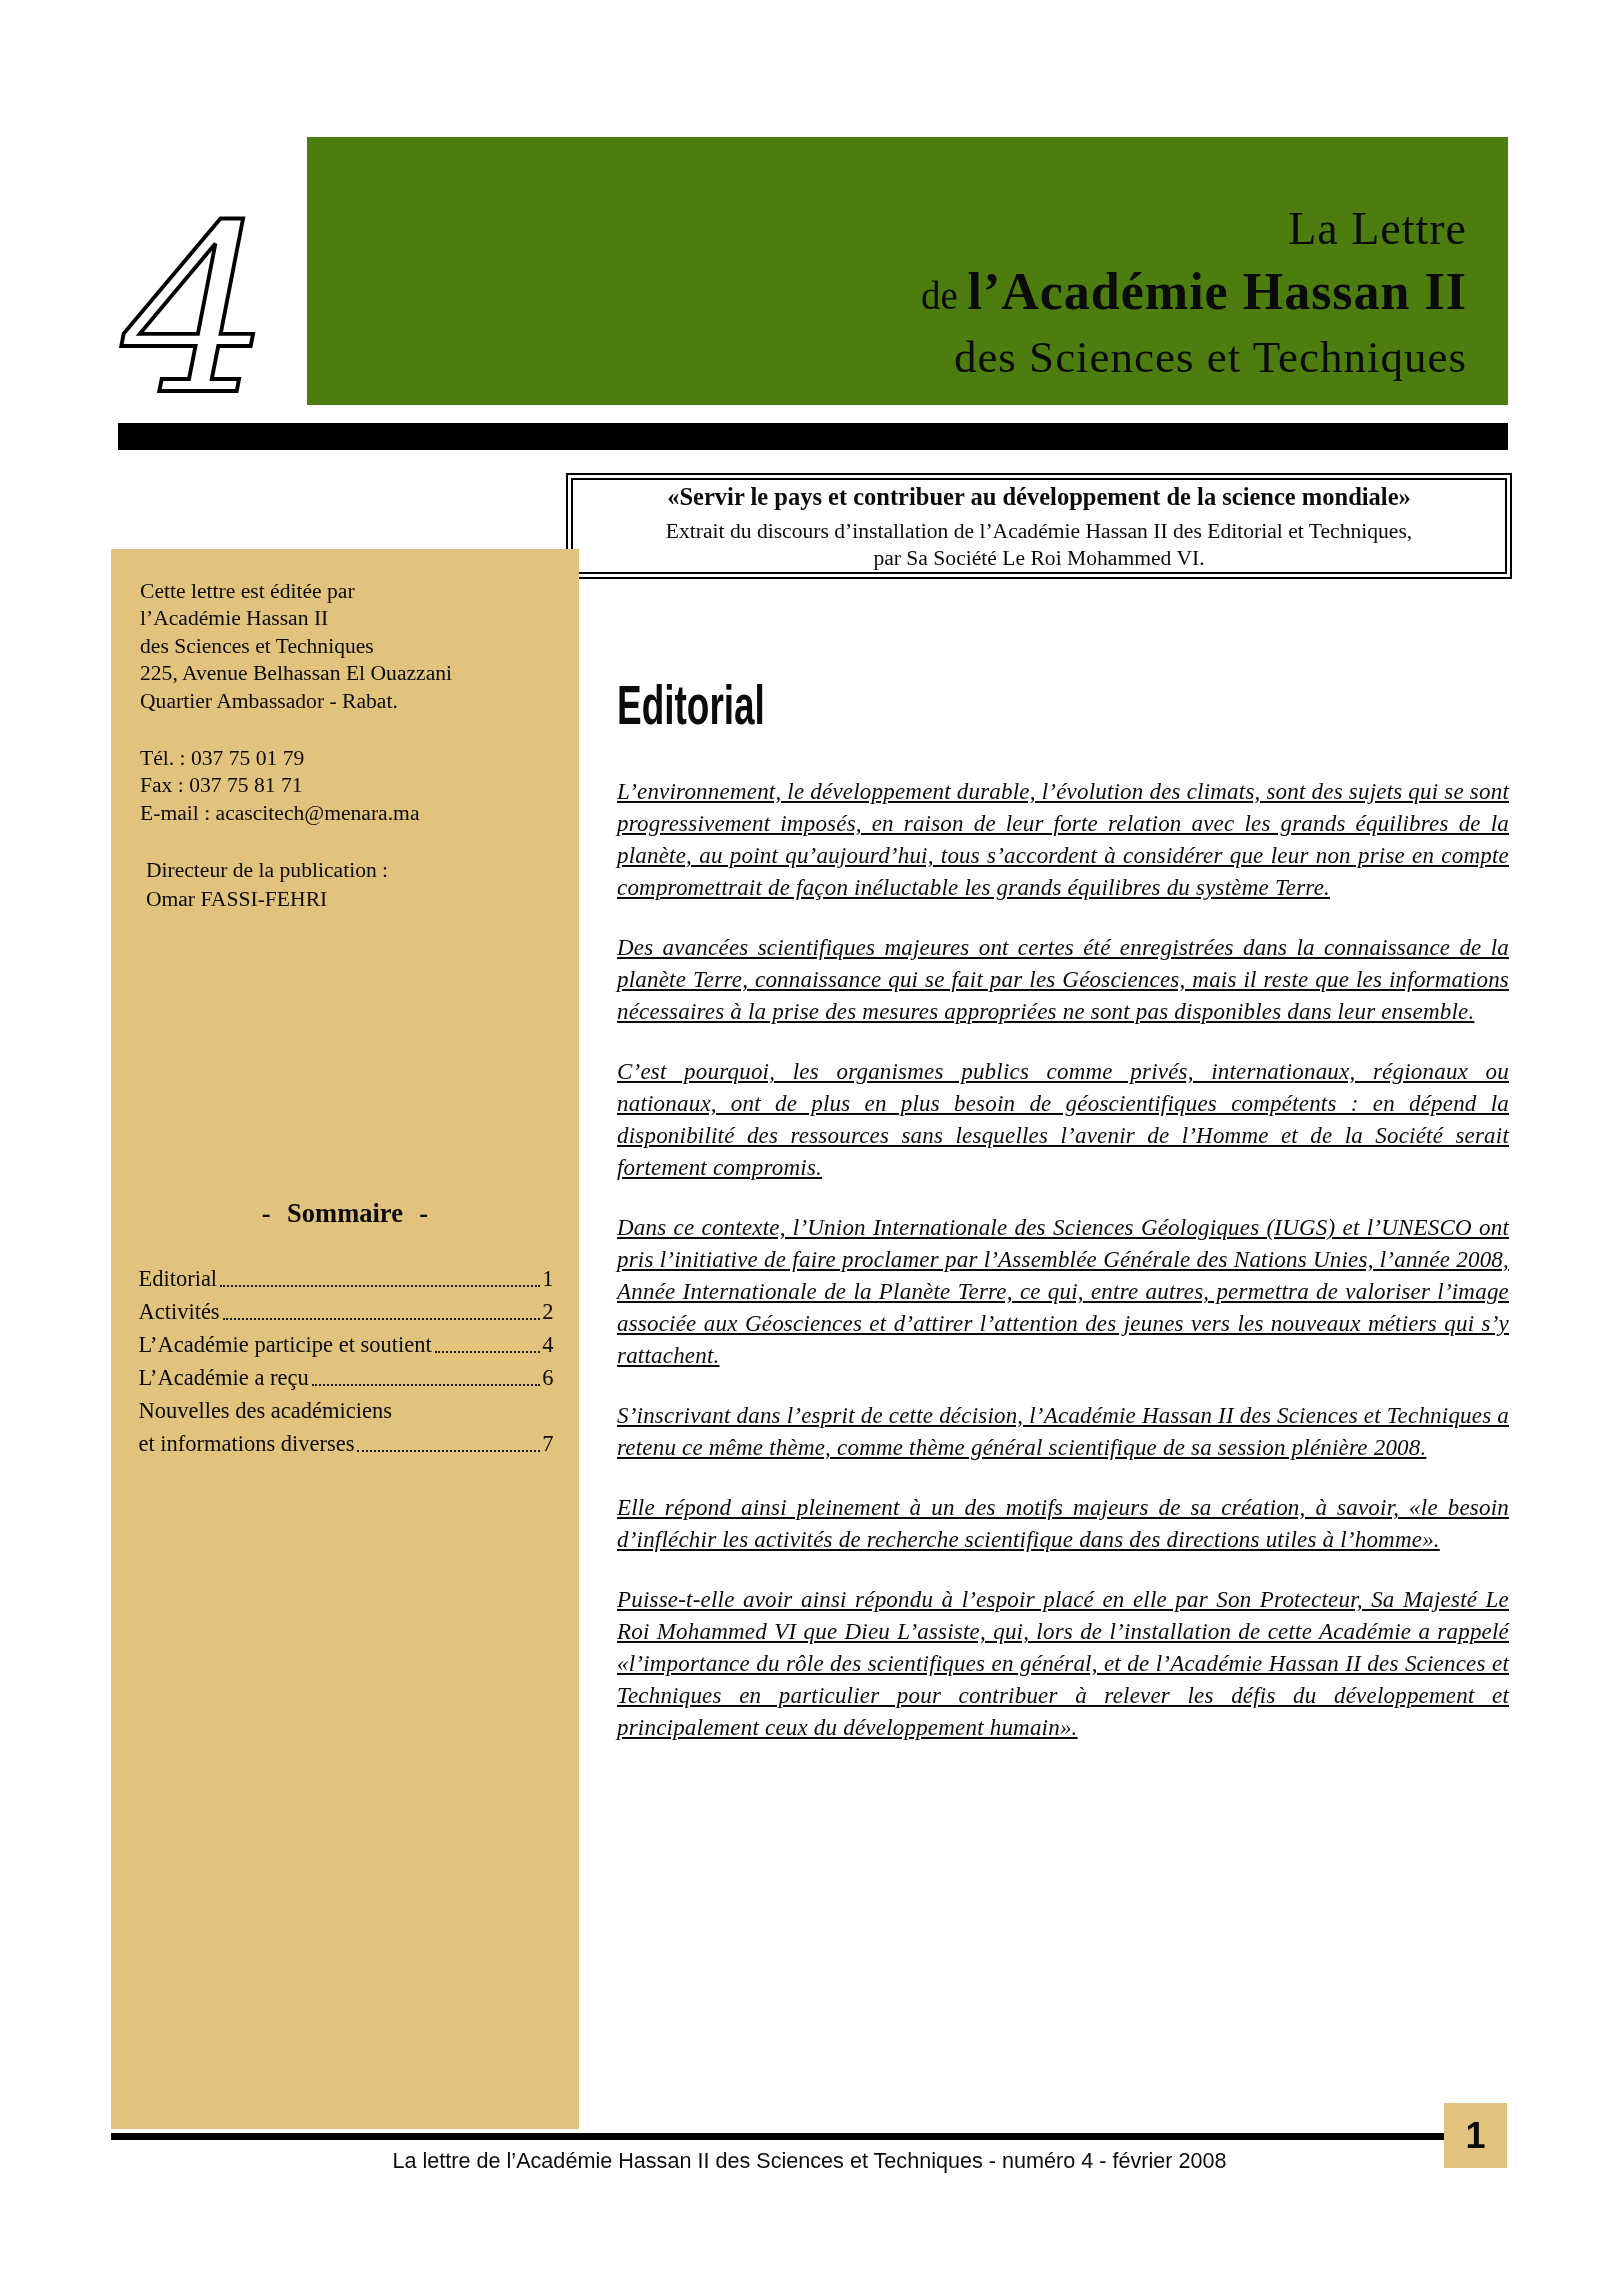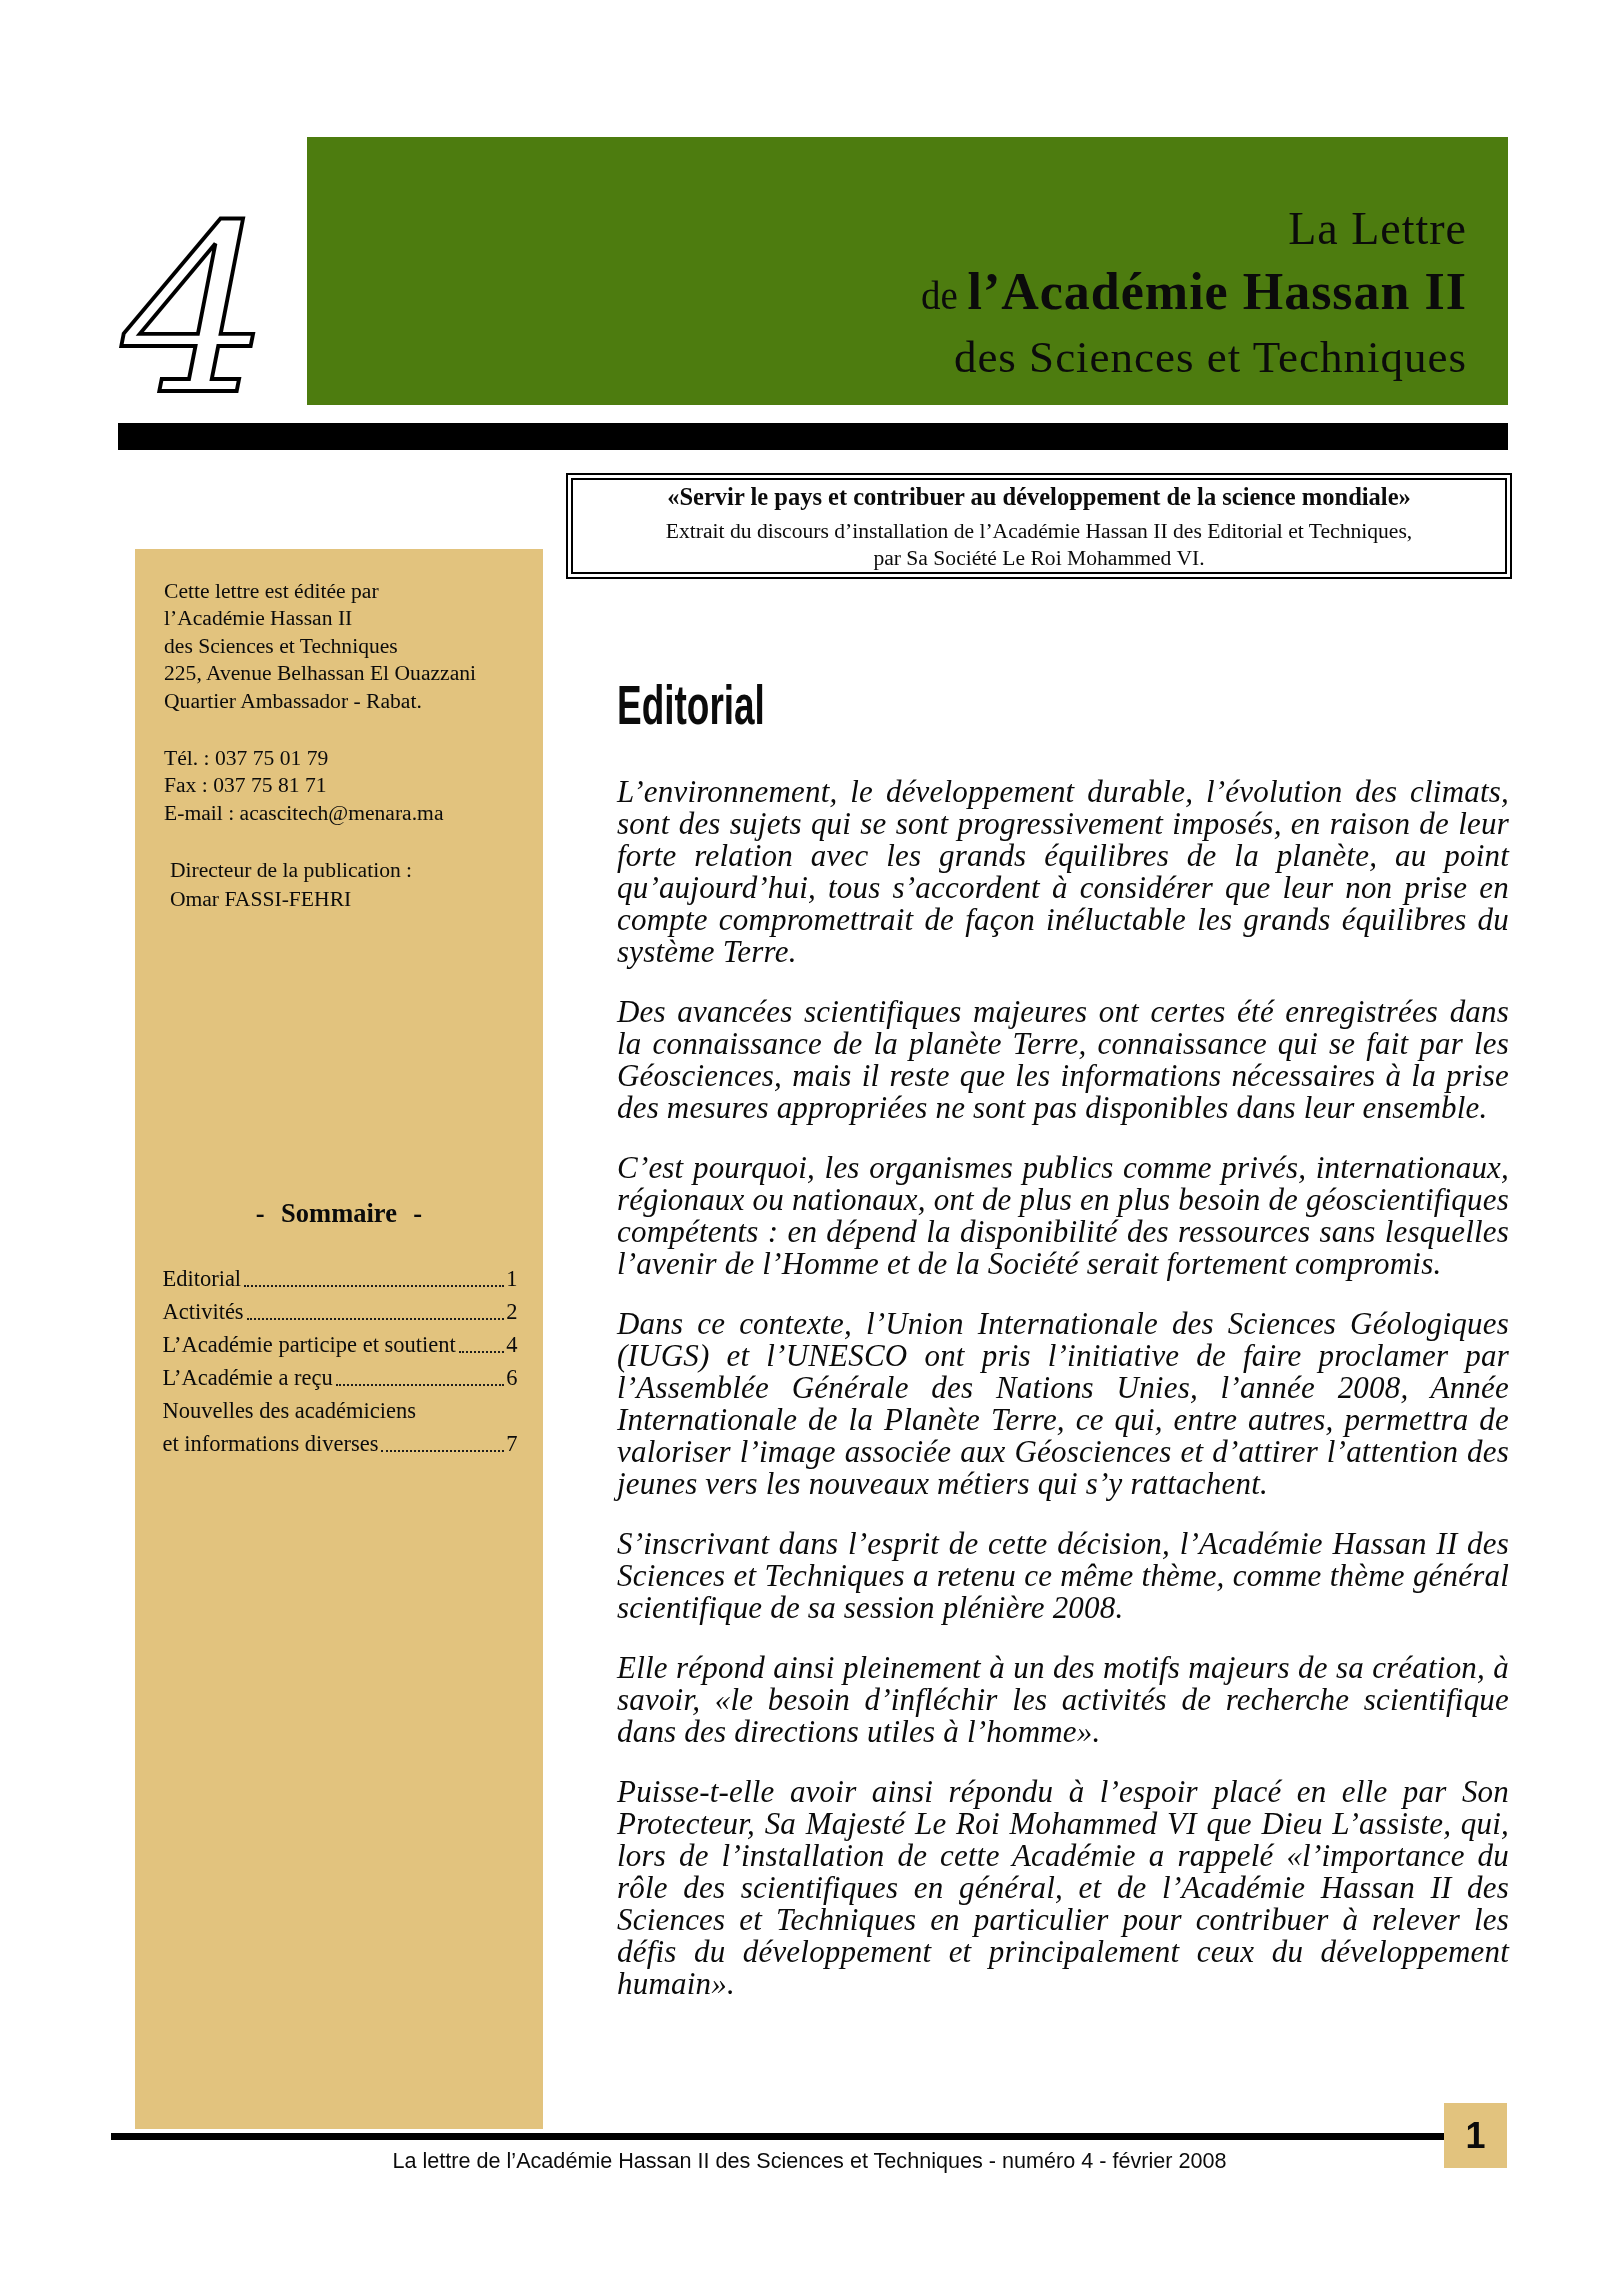--- a/index.html
+++ b/index.html
@@ -31,22 +31,22 @@
   }
   .motto-inner{
     border:2.9px solid #000;height:100%;box-sizing:border-box;
     display:flex;flex-direction:column;justify-content:center;align-items:center;
     text-align:left;padding:2px 13.7px;
   }
   .motto-quote{font-size:24.5px;font-weight:700;line-height:31px;margin-bottom:6.9px;}
   .motto-src{font-size:21.6px;line-height:26.5px;}
   
   .sidebar{
-    position:absolute;left:111px;top:549px;width:408px;height:1580px;
-    background:#e2c37e;box-sizing:border-box;margin-left:24px;
+    position:absolute;left:111px;top:549px;width:468px;height:1580px;
+    background:#e2c37e;box-sizing:border-box;
   }
   .sb-block{position:absolute;left:29px;right:23.5px;font-size:21.6px;line-height:27.4px;}
   .sb-publisher{top:29px;}
   .sb-contact{top:196px;}
   .sb-director{top:307px;line-height:29px;padding-left:5.9px;}
   .sb-sommaire-title{
     position:absolute;left:0;right:0;top:649px;text-align:center;
     font-size:26.5px;font-weight:700;word-spacing:9.8px;
   }
   .sb-toc{position:absolute;left:27.4px;right:25.5px;top:710px;font-size:22.5px;}
@@ -55,22 +55,22 @@
   .toc-leader{flex:1 1 auto;border-bottom:2px dotted #1c1c1c;margin:0 2px 4.9px 2.9px;min-width:7.8px;}
   .toc-page{white-space:nowrap;}
   
   .main{position:absolute;left:617px;top:676px;width:892px;}
   .ed-title{
     margin:0 0 43px 0;font-family:"Liberation Sans", sans-serif;font-weight:700;
     font-size:56px;line-height:57px;transform:scaleX(0.66);transform-origin:0 100%;
     white-space:nowrap;
   }
   .ed-par{
-    margin:0 0 28px 0;font-style:italic;font-size:31px;line-height:32px;
-    text-align:justify;letter-spacing:0.2px;
+    margin:0 0 28px 0;font-style:italic;font-size:23px;line-height:32px;
+    text-align:justify;letter-spacing:0.2px;text-decoration:underline;
   }
   
   .footer-rule{position:absolute;left:111px;top:2133px;width:1333px;height:6.9px;background:#000;}
   .page-badge{
     position:absolute;left:1444px;top:2103px;width:63px;height:65px;background:#e2c37e;
     display:flex;align-items:center;justify-content:center;
     font-family:"Liberation Sans", sans-serif;font-weight:700;font-size:36px;
   }
   .footer-text{
     position:absolute;left:111px;top:2148px;width:1397px;text-align:center;

